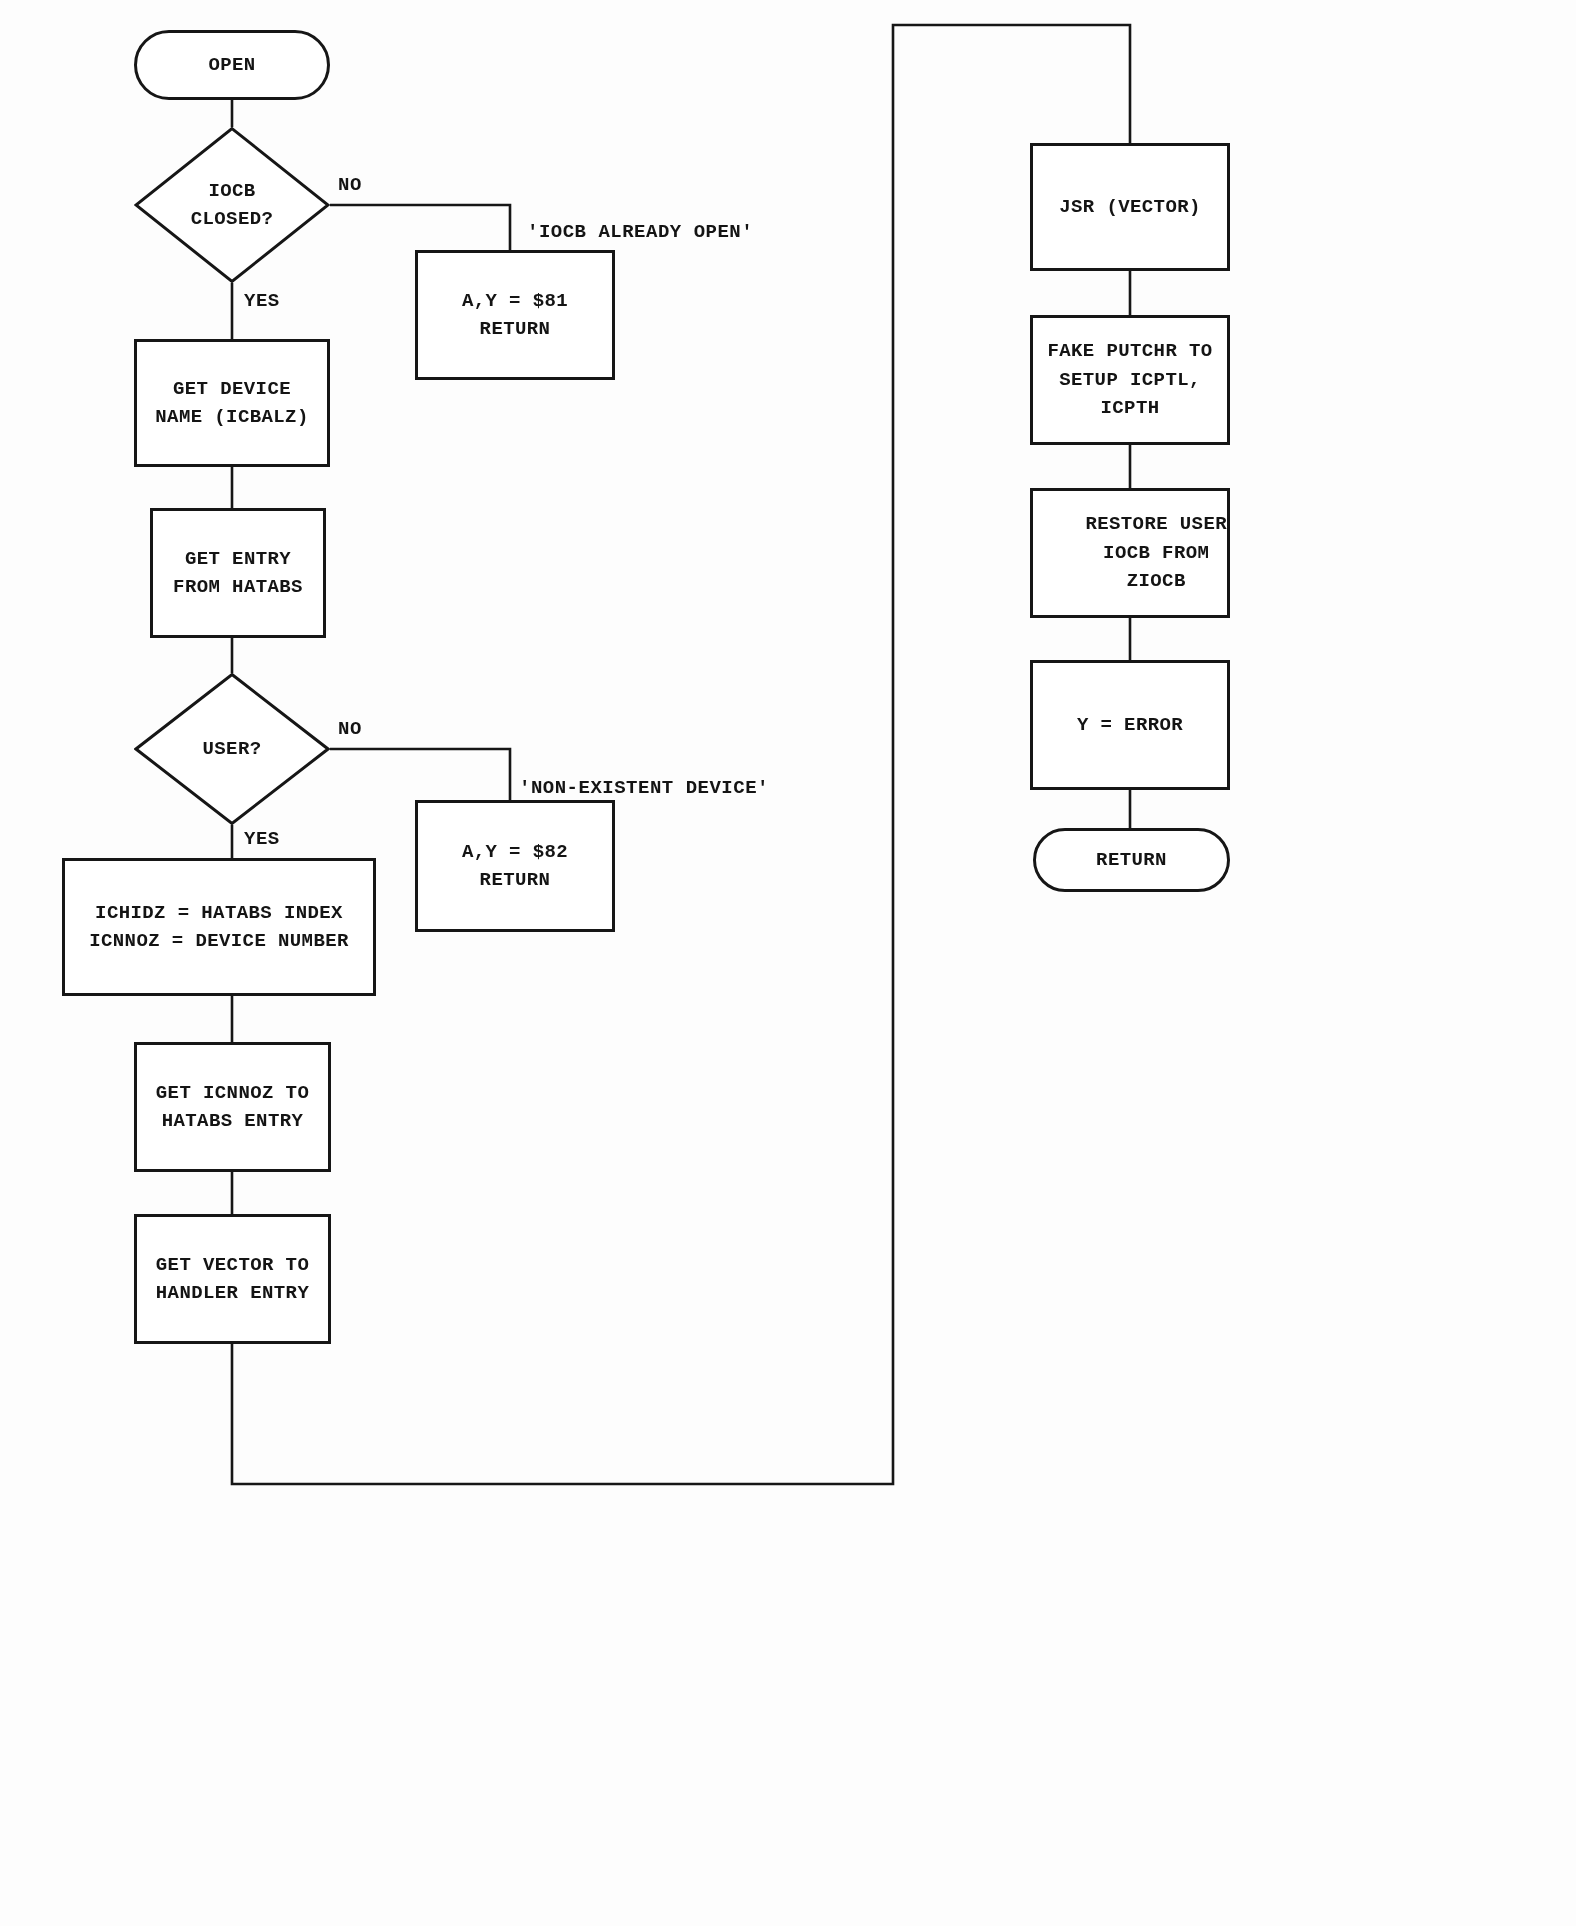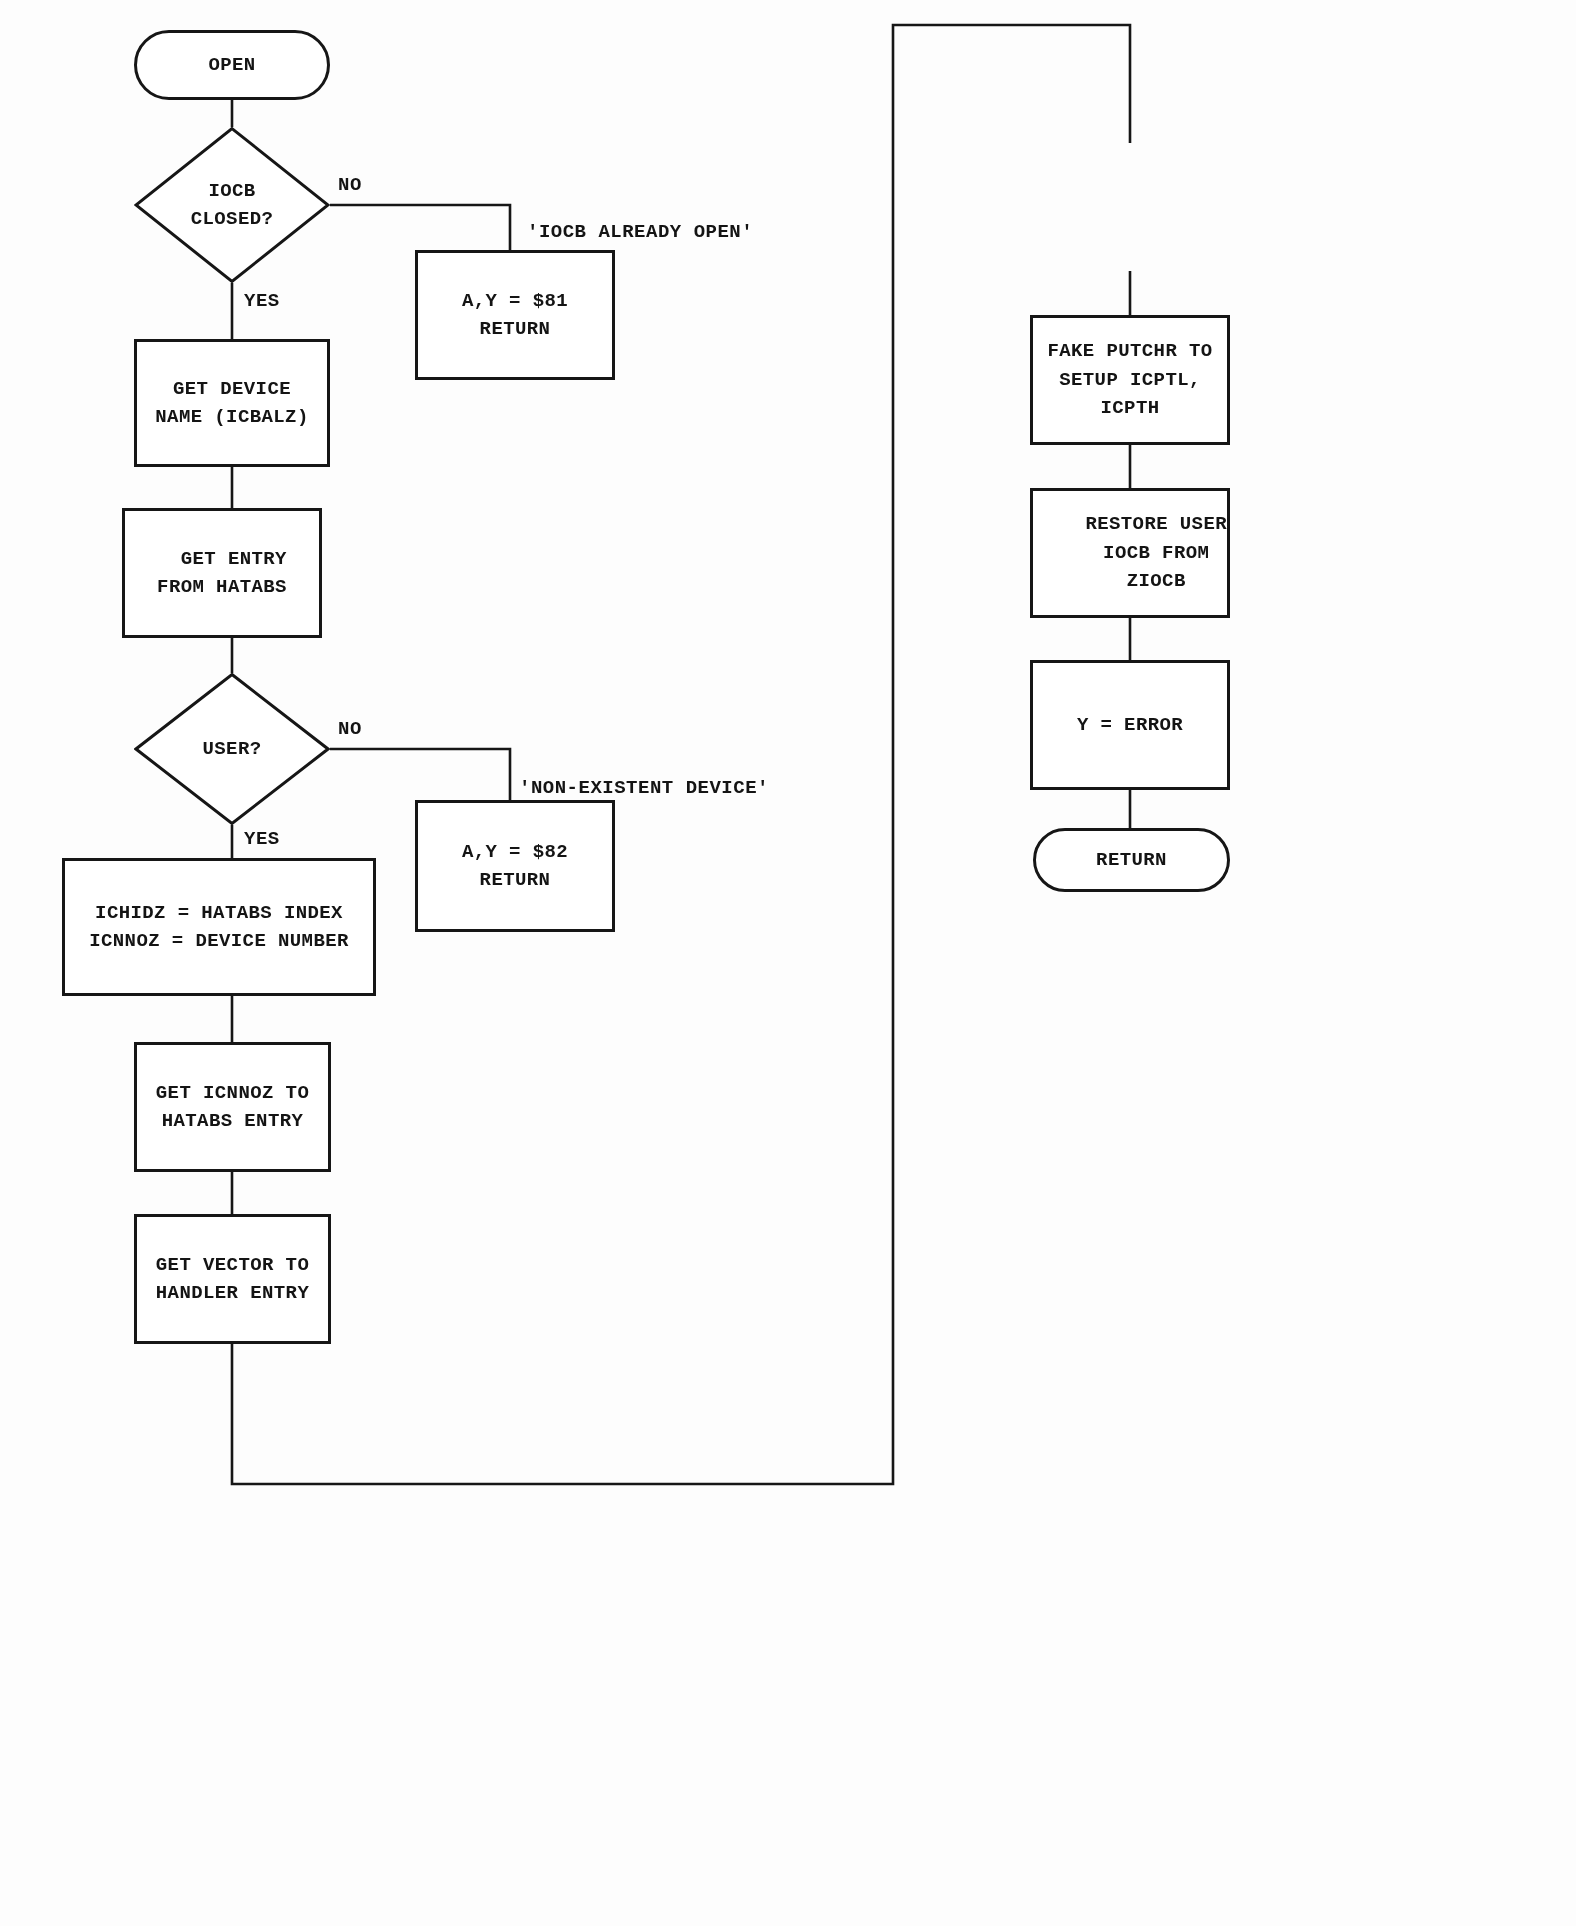--- a/index.html
+++ b/index.html
@@ -105,21 +105,21 @@
   <div class="node box" style="left:415px; top:250px; width:200px; height:130px;">
     <span class="lbl">A,Y =  $81
 RETURN</span>
   </div>
 
   <div class="node box" style="left:134px; top:339px; width:196px; height:128px;justify-content:center;">
     <span class="lbl">GET DEVICE
 NAME (ICBALZ)</span>
   </div>
 
-  <div class="node box" style="left:122px; top:508px; width:200px; height:130px;text-align:right;">
+  <div class="node box" style="left:150px; top:508px; width:176px; height:130px;">
     <span class="lbl">GET ENTRY
 FROM HATABS</span>
   </div>
 
   <div class="node diamond" style="left:134px; top:673px; width:196px; height:152px;">
     <svg viewBox="0 0 100 100" preserveAspectRatio="none">
       <polygon points="50,1 99,50 50,99 1,50" fill="#ffffff" stroke="#161616" stroke-width="3" vector-effect="non-scaling-stroke"></polygon>
     </svg>
     <span class="lbl">USER?</span>
   </div>
@@ -137,20 +137,23 @@
   <div class="node box" style="left:134px; top:1042px; width:197px; height:130px;">
     <span class="lbl">GET ICNNOZ TO
 HATABS ENTRY</span>
   </div>
 
   <div class="node box" style="left:134px; top:1214px; width:197px; height:130px;">
     <span class="lbl">GET VECTOR TO
 HANDLER ENTRY</span>
   </div>
 
+  <div class="node box" style="left:1030px; top:143px; width:200px; height:128px;">
+    <span class="lbl">JSR (VECTOR)</span>
+  </div>
 
   <div class="node box" style="left:1030px; top:315px; width:200px; height:130px;">
     <span class="lbl">FAKE PUTCHR TO
 SETUP ICPTL,
 ICPTH</span>
   </div>
 
   <div class="node box" style="left:1030px; top:488px; width:200px; height:130px;justify-content:flex-end;">
     <span class="lbl">RESTORE USER
 IOCB FROM

